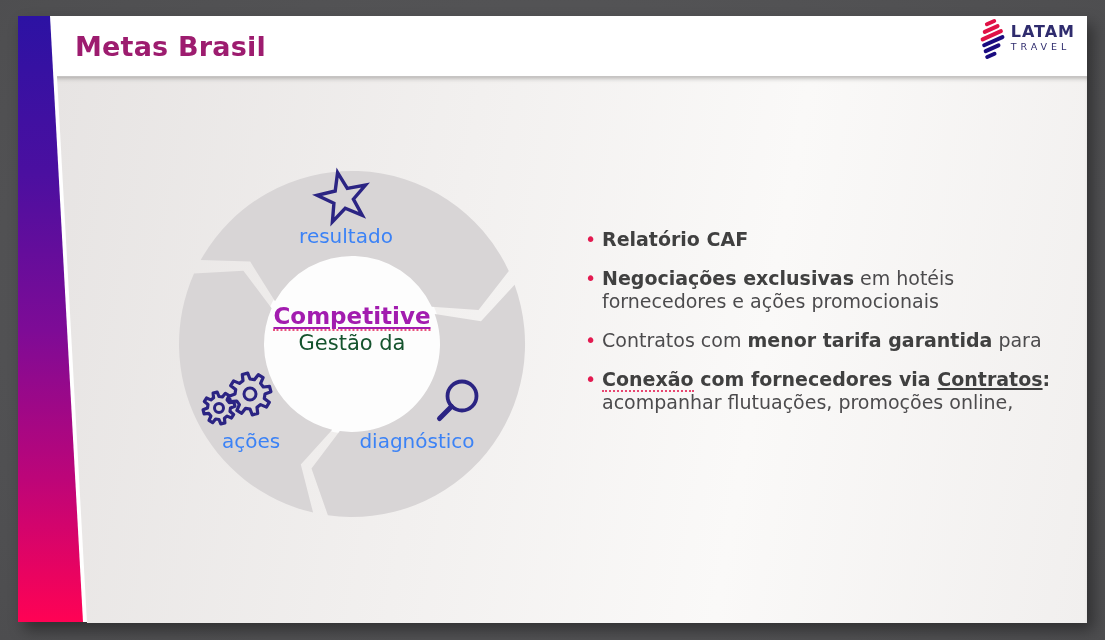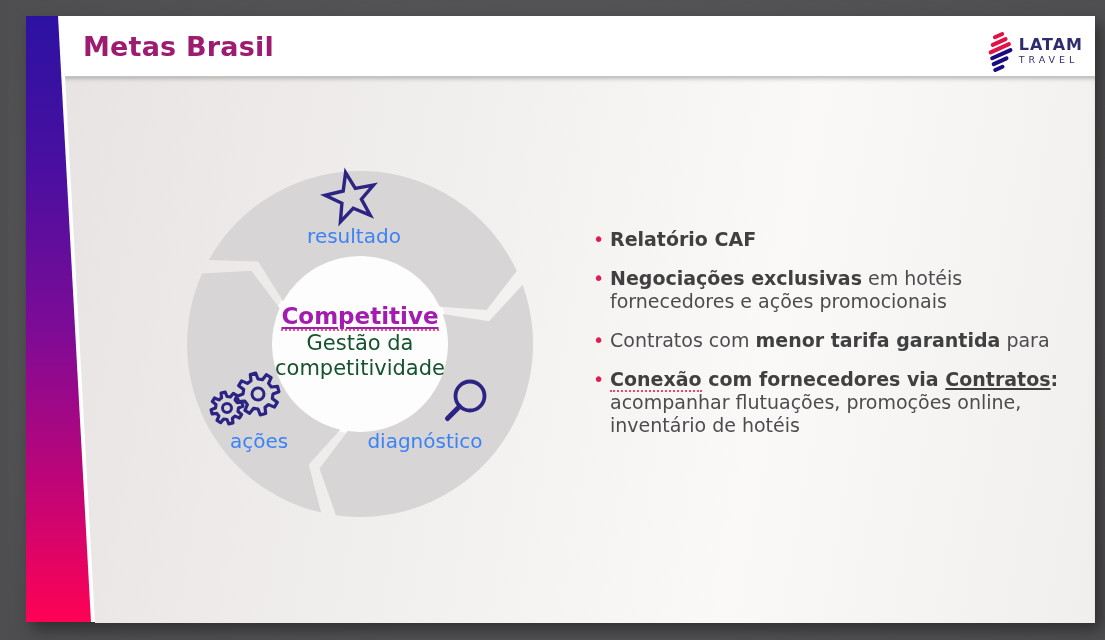--- a/index.html
+++ b/index.html
@@ -1,21 +1,21 @@
 <!DOCTYPE html>
 <html><head>
 <meta charset="utf-8">
 <style>
   html,body{margin:0;padding:0;width:1105px;height:640px;overflow:hidden;background:#4e4e50;}
-  .frame{position:absolute;inset:0;background:radial-gradient(ellipse at 50% 45%, #5b5b5d 0%, #4d4d4f 100%);font-family:"DejaVu Sans","Liberation Sans",sans-serif;margin-left:8px;}
+  .frame{position:absolute;inset:0;background:radial-gradient(ellipse at 50% 45%, #5b5b5d 0%, #4d4d4f 100%);font-family:"DejaVu Sans","Liberation Sans",sans-serif;}
   .slide{position:absolute;left:18px;top:16px;width:1069px;height:606px;background:#ffffff;box-shadow:6px 8px 14px rgba(0,0,0,.40);}
   .stripe{position:absolute;left:0;top:0;width:70px;height:606px;background:linear-gradient(180deg,#2c12a3 0%,#4b0fa0 26%,#7e0b96 52%,#bc0579 76%,#ff0254 100%);clip-path:polygon(0 0,32px 0,65px 100%,0 100%);}
   .body-area{position:absolute;left:0;top:60px;width:1069px;height:546px;background:linear-gradient(100deg,#e6e3e2 0%,#f2f0ef 40%,#faf9f8 68%,#f1efee 100%);clip-path:polygon(39px 0,100% 0,100% 100%,69px 100%);border-top:1px solid #c6c4c3;box-shadow:inset 0 4px 5px -3px rgba(110,105,102,.55);}
   .title{position:absolute;left:57px;top:15px;margin:0;font-size:27px;font-weight:700;color:#9d1c6f;letter-spacing:.2px;}
-  .logo{position:absolute;right:12px;top:13px;display:flex;align-items:center;gap:1px;}
+  .logo{position:absolute;right:12px;top:0;display:flex;align-items:center;gap:1px;}
   .logo-text{display:flex;flex-direction:column;line-height:1;}
   .logo-brand{font-size:16px;font-weight:700;color:#2f2c6e;letter-spacing:1px;}
   .logo-sub{font-size:9.5px;font-weight:400;color:#2f2c6e;letter-spacing:4px;margin-top:2px;}
   .diagram{position:absolute;left:0;top:0;}
   .donut-svg{position:absolute;left:134px;top:128px;}
   .icon-svg{position:absolute;}
   .dg-label{position:absolute;transform:translateX(-50%);font-size:20px;color:#3b82f6;white-space:nowrap;}
   .center-text{position:absolute;left:334px;top:288px;transform:translateX(-50%);text-align:center;white-space:nowrap;}
   .ct-title{display:inline-block;font-size:23px;font-weight:700;color:#a21caf;text-decoration:underline;text-decoration-thickness:2px;text-underline-offset:3px;border-bottom:2px dotted rgba(227,26,80,.75);line-height:1.1;}
   .ct-sub{font-size:21px;color:#14532d;line-height:25px;}
@@ -79,21 +79,20 @@
         <line x1="23.5" y1="32.5" x2="11.5" y2="44.5" stroke="#2b2483" stroke-width="5" stroke-linecap="round"></line>
       </svg>
 
       <div class="dg-label" style="left:328px;top:208px;">resultado</div>
       <div class="dg-label" style="left:233px;top:413px;">ações</div>
       <div class="dg-label" style="left:399px;top:413px;">diagnóstico</div>
 
       <div class="center-text">
         <div><span class="ct-title">Competitive</span></div>
         <div class="ct-sub">Gestão da</div>
-        <div class="ct-sub">competitividade</div>
       </div>
     </div>
 
     <ul class="bullets" id="bullet-list">
         <li>
           <span class="dot">•</span>
           <div class="btxt">
             <div class="bline"><span class="em">Relatório CAF</span></div>
           </div>
         </li>
@@ -108,18 +107,17 @@
           <span class="dot">•</span>
           <div class="btxt">
             <div class="bline"><span>Contratos com </span><span class="em">menor tarifa garantida</span><span> para</span></div>
           </div>
         </li>
         <li>
           <span class="dot">•</span>
           <div class="btxt">
             <div class="bline"><span class="em sp">Conexão</span><span class="em"> com fornecedores via </span><span class="em u">Contratos</span><span class="em">:</span></div>
             <div class="bline"><span>acompanhar flutuações, promoções online,</span></div>
-            <div class="bline"><span>inventário de hotéis</span></div>
           </div>
         </li>
       </ul>
   </div>
 </div>
 
 </body></html>

